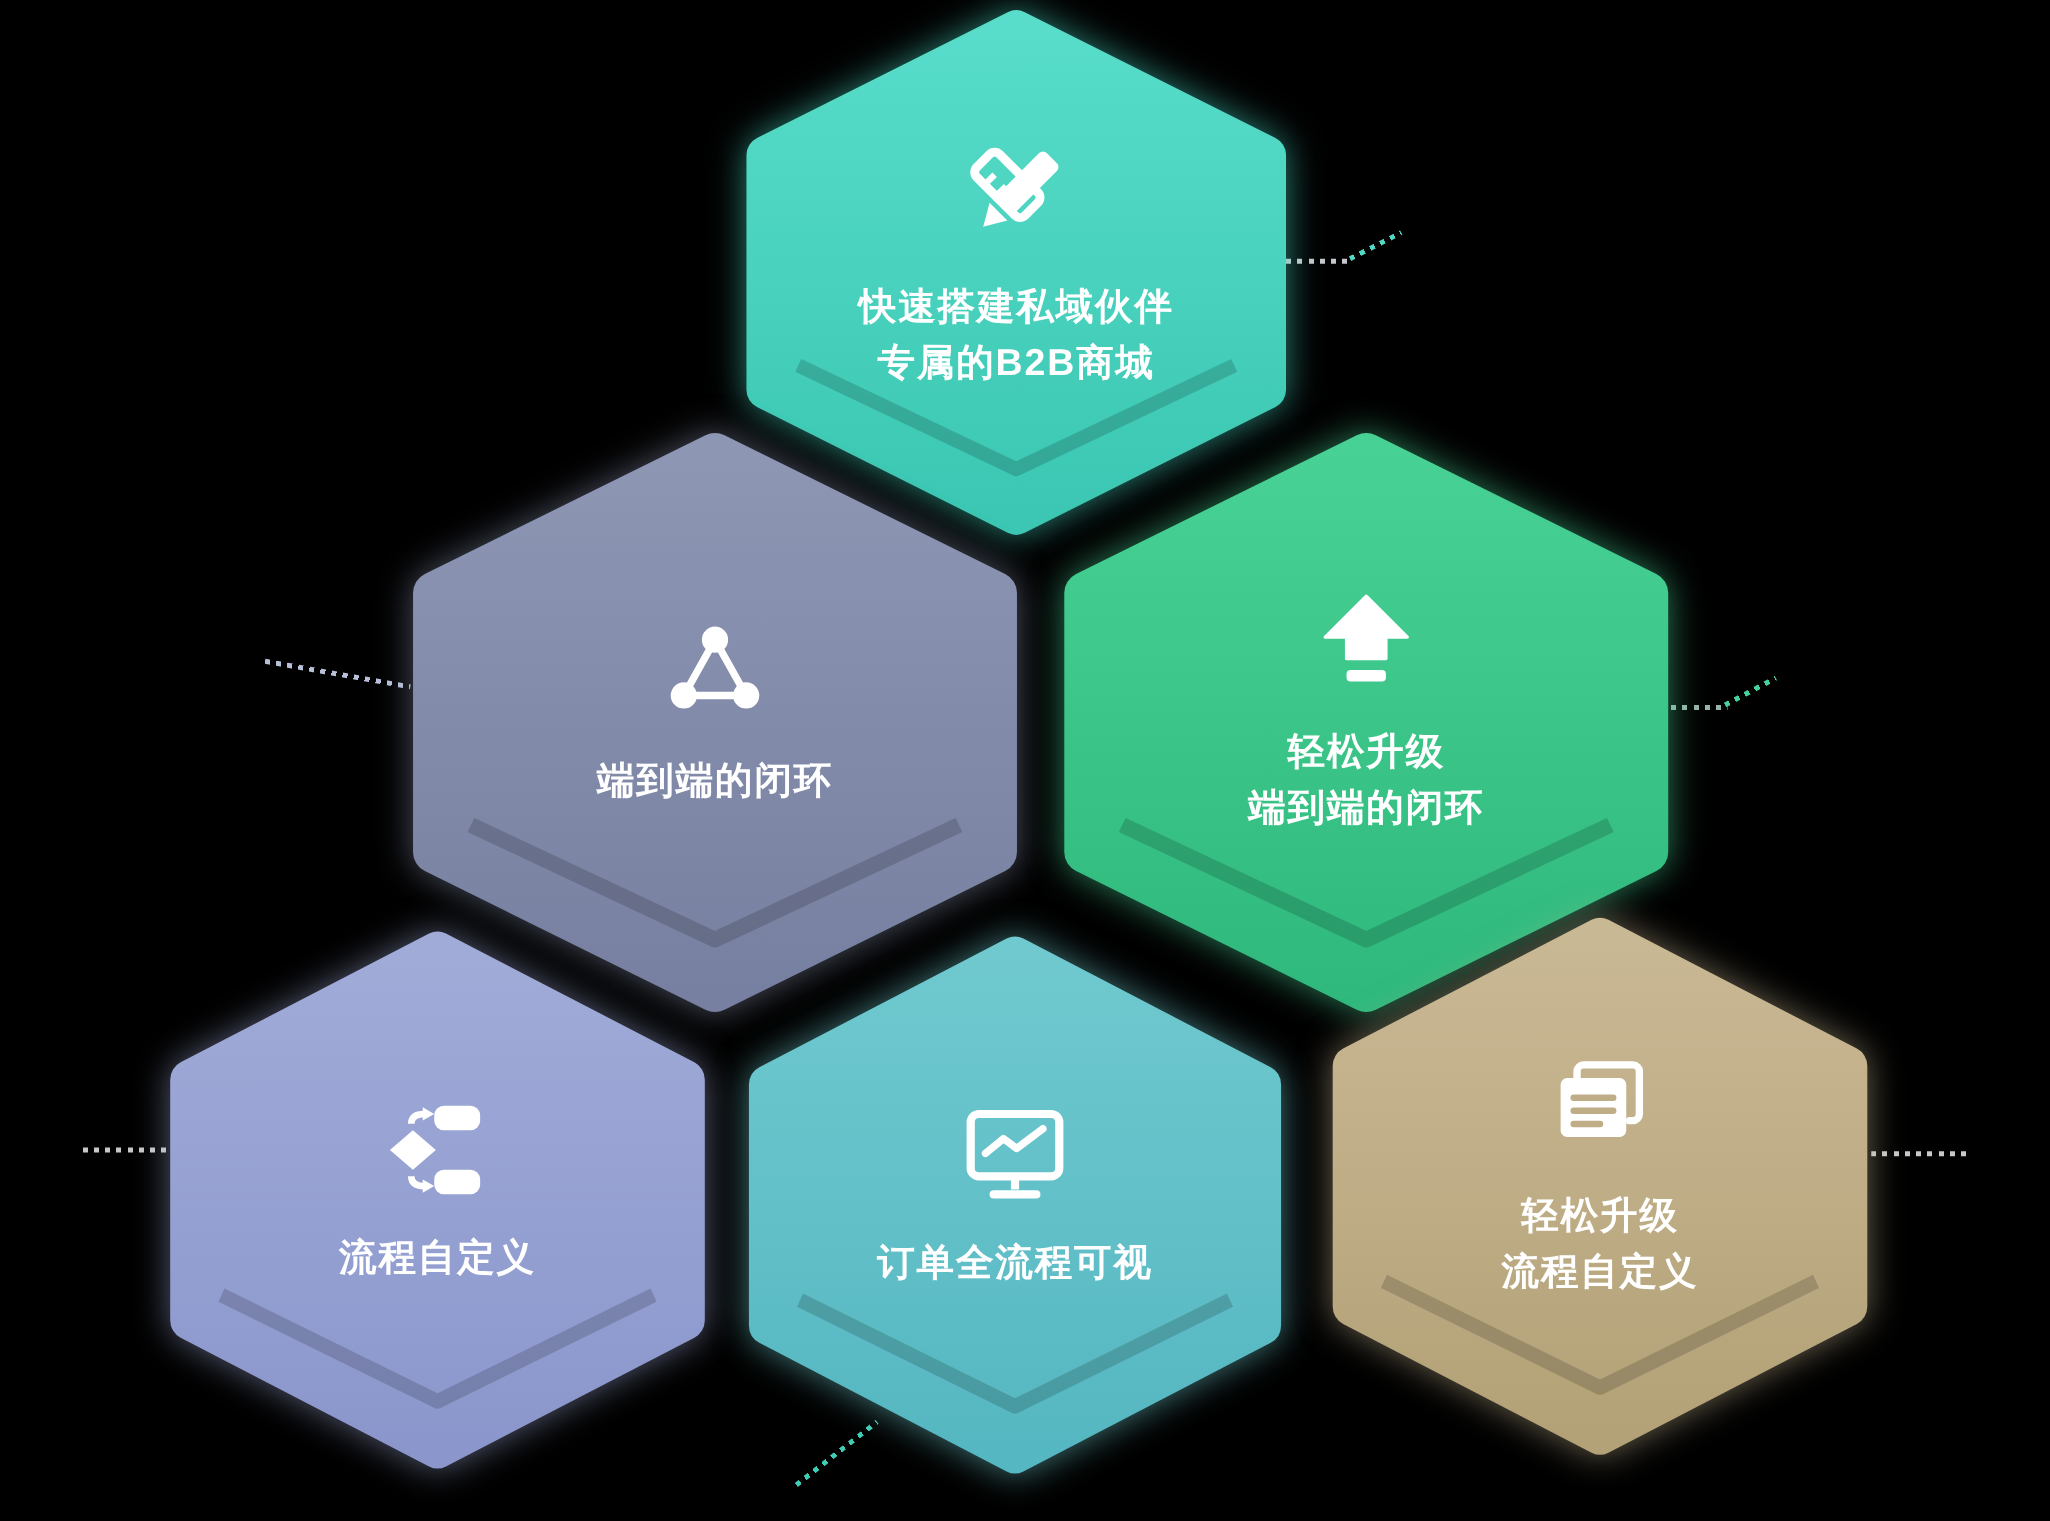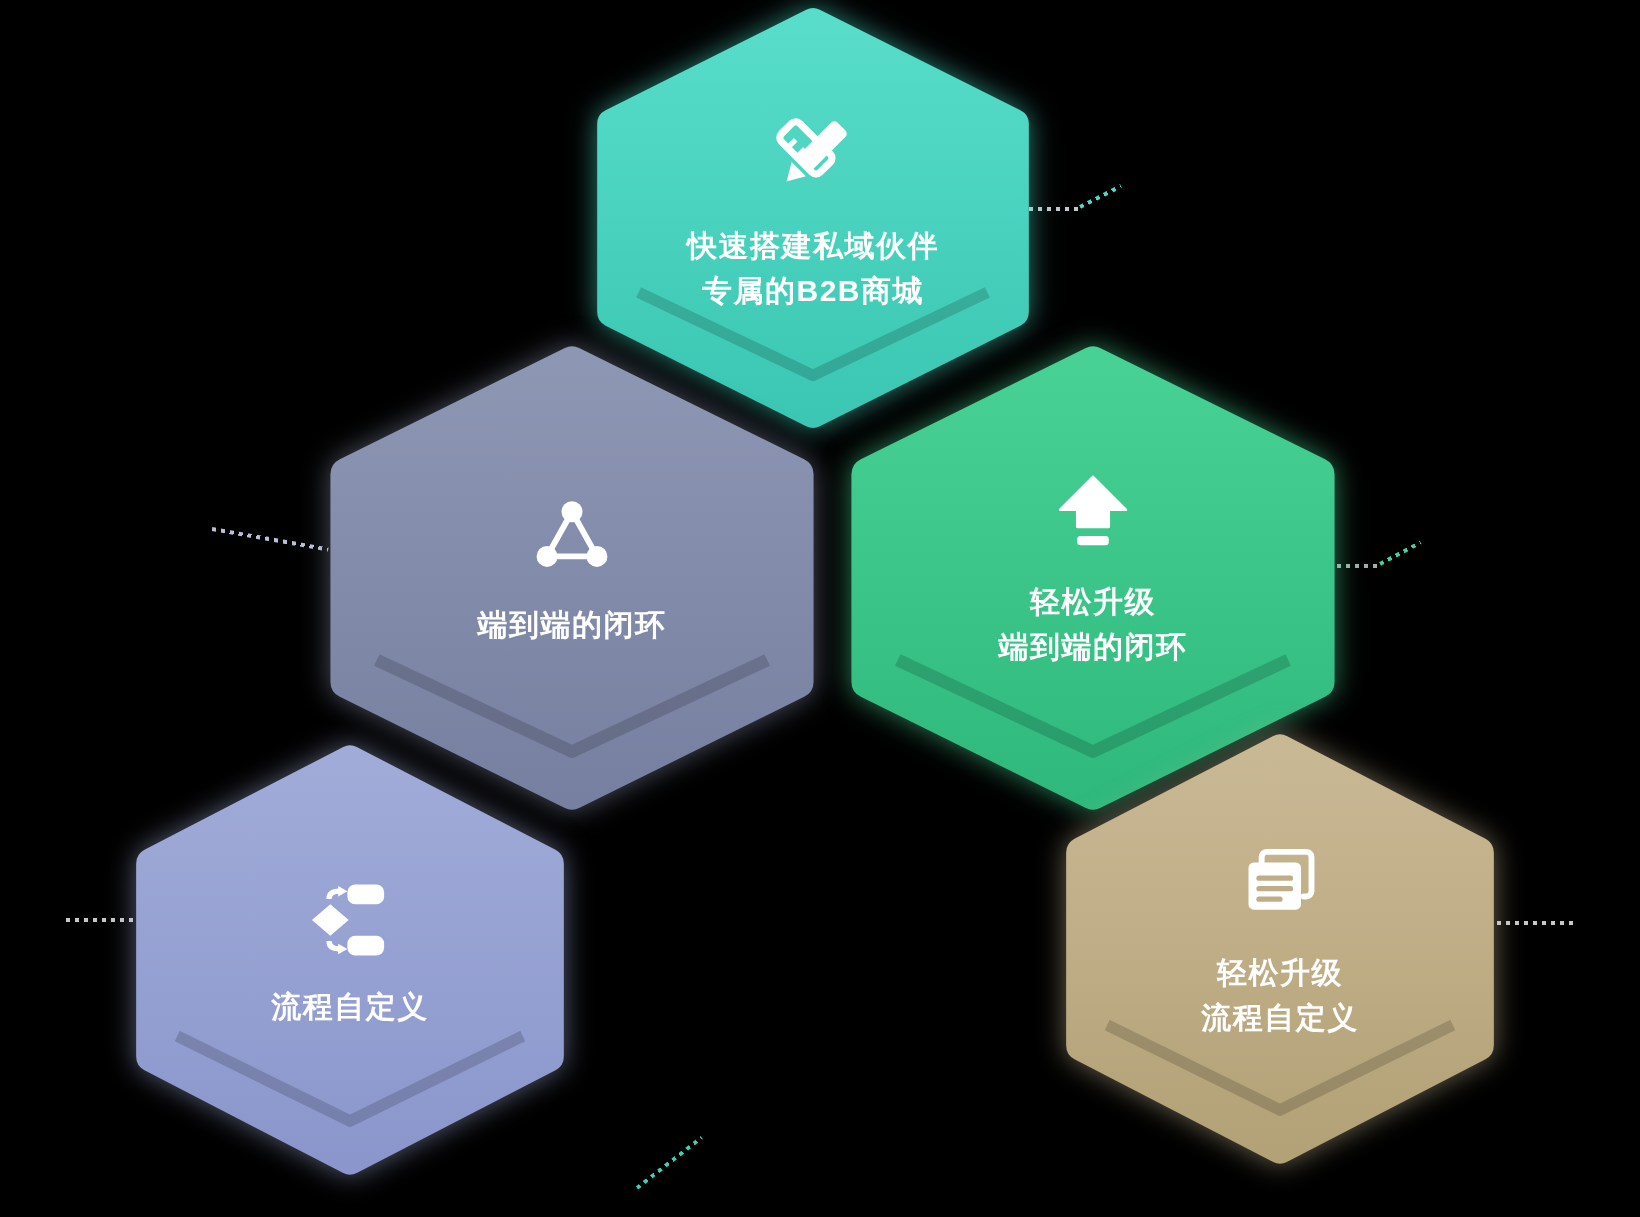--- a/index.html
+++ b/index.html
@@ -162,20 +162,43 @@
         <polygon points="23,6 30,10 23,14" fill="#fff"></polygon>
         <path d="M16 48 Q16 54 24 54" fill="none" stroke="#fff" stroke-width="4"></path>
         <polygon points="23,50 30,54 23,58" fill="#fff"></polygon>
       </svg>
       <div class="hex-label">
         <span>流程自定义</span>
       </div>
     </div>
   </div>
 
+  <div class="hex" id="hx-bc">
+    <svg class="hex-bg" viewBox="0 0 100 97" preserveAspectRatio="none">
+      <defs>
+          <linearGradient id="g4" x1="0" y1="0" x2="0" y2="1">
+        <stop offset="0" stop-color="#6fc9cf"></stop>
+            <stop offset="1" stop-color="#55b7c1"></stop>
+      </linearGradient>
+        </defs>
+      <polygon points="50,4 96,27 96,70 50,93 4,70 4,27" fill="url(#g4)" stroke="url(#g4)" stroke-width="7" stroke-linejoin="round"></polygon>
+      <path class="band" d="M10 65.5 L50 84.5 L90 65.5"></path>
+    </svg>
+    <div class="hex-content">
+      <svg class="icon" viewBox="0 0 64 64">
+        <rect x="5" y="7" width="54" height="38" rx="5" fill="none" stroke="#fff" stroke-width="5"></rect>
+        <path d="M14 31 L25 22 L33 28 L49 16" fill="none" stroke="#fff" stroke-width="4.5" stroke-linecap="round" stroke-linejoin="round"></path>
+        <line x1="32" y1="45" x2="32" y2="53" stroke="#fff" stroke-width="5"></line>
+        <line x1="19" y1="56" x2="45" y2="56" stroke="#fff" stroke-width="5" stroke-linecap="round"></line>
+      </svg>
+      <div class="hex-label">
+        <span>订单全流程可视</span>
+      </div>
+    </div>
+  </div>
 
   <div class="hex" id="hx-br">
     <svg class="hex-bg" viewBox="0 0 100 97" preserveAspectRatio="none">
       <defs>
           <linearGradient id="g5" x1="0" y1="0" x2="0" y2="1">
         <stop offset="0" stop-color="#c9b894"></stop>
             <stop offset="1" stop-color="#b3a277"></stop>
       </linearGradient>
         </defs>
       <polygon points="50,4 96,27 96,70 50,93 4,70 4,27" fill="url(#g5)" stroke="url(#g5)" stroke-width="7" stroke-linejoin="round"></polygon>

